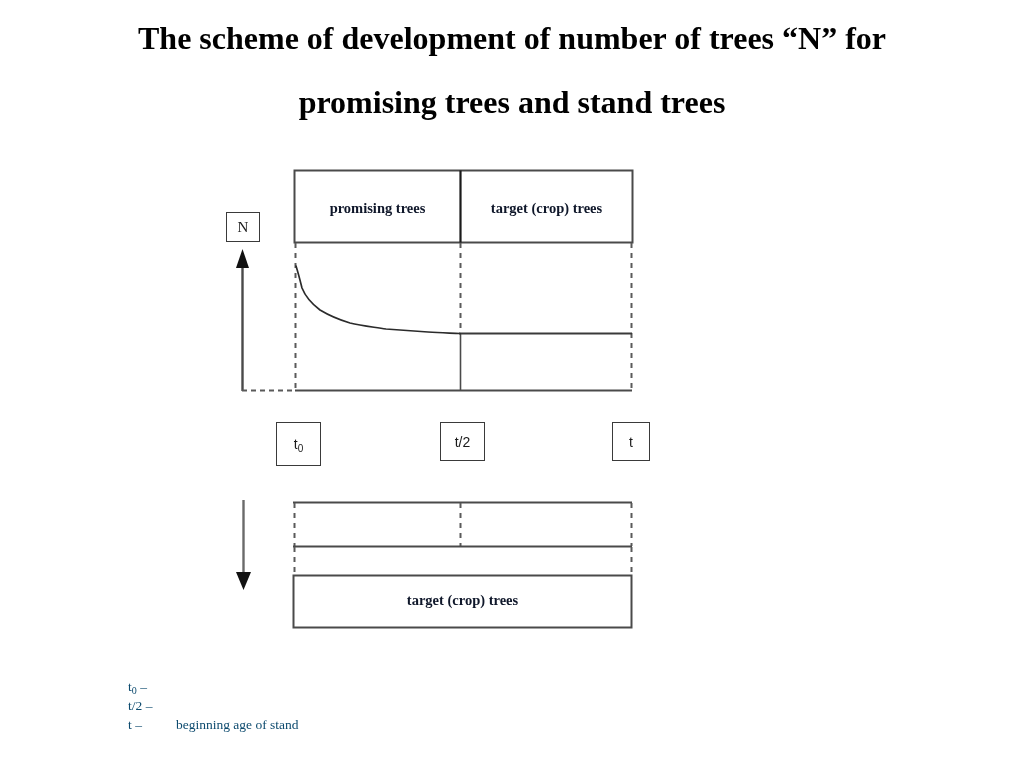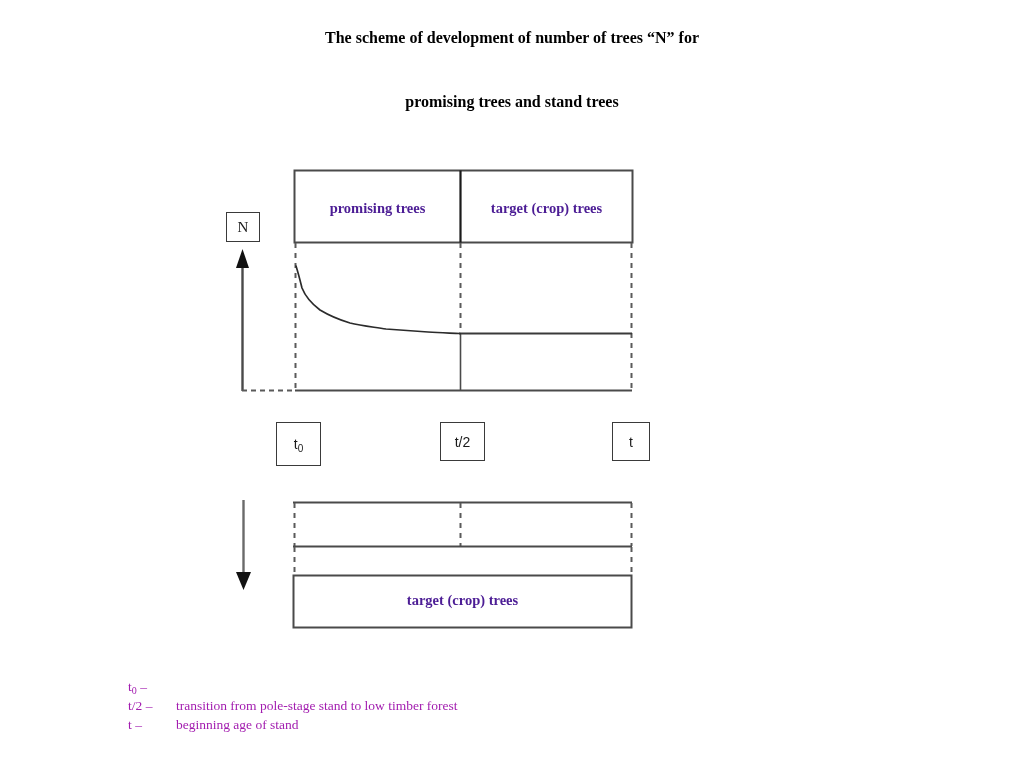--- a/index.html
+++ b/index.html
@@ -21,21 +21,21 @@
   .title-block {
     position: absolute;
     left: 0;
     top: 6px;
     width: 1024px;
     text-align: center;
   }
   .title-line {
     font-family: "Liberation Serif", serif;
     font-weight: bold;
-    font-size: 16px;
+    font-size: 32px;
     line-height: 64px;
     letter-spacing: 0px;
     color: #000000;
     white-space: nowrap;
   }
 
   
   .figure {
     position: absolute;
     left: 0;
@@ -70,39 +70,39 @@
   #chip-t0  { left: 276px; top: 422px; width: 45px; height: 44px; }
   #chip-thalf { left: 440px; top: 422px; width: 45px; height: 39px; }
   #chip-t   { left: 612px; top: 422px; width: 38px; height: 39px; }
 
   
   .band-caption {
     position: absolute;
     font-family: "Liberation Serif", serif;
     font-weight: bold;
     font-size: 14.5px;
-    color: #4c1d95;
+    color: #0f172a;
     white-space: nowrap;
     text-align: center;
   }
   #cap-promising { left: 295px; top: 200px; width: 165px; }
   #cap-target    { left: 461px; top: 200px; width: 171px; }
   #cap-bottom {
     left: 293px; top: 592px; width: 339px;
     font-size: 14.5px;
   }
 
   
   .legend {
     position: absolute;
     left: 128px;
     top: 678px;
     font-family: "Liberation Serif", serif;
     font-size: 13.5px;
-    color: #a21caf;
+    color: #0c4a6e;
   }
   .legend-row {
     display: flex;
     align-items: baseline;
     line-height: 18px;
     white-space: nowrap;
   }
   .legend-key {
     width: 48px;
     flex: 0 0 48px;
@@ -199,21 +199,20 @@
 <div class="band-caption" id="cap-bottom">target   (crop)   trees</div>
 
 <div class="legend">
 
   <div class="legend-row">
     <span class="legend-key"><span>t</span><sub>0</sub>&nbsp;<span>–</span></span>
   </div>
 
   <div class="legend-row">
     <span class="legend-key"><span>t/2</span><sub></sub>&nbsp;<span>–</span></span>
-    <span class="legend-desc">transition from pole-stage stand to low timber forest</span>
   </div>
 
   <div class="legend-row">
     <span class="legend-key"><span>t</span><sub></sub>&nbsp;<span>–</span></span>
     <span class="legend-desc">beginning age of stand</span>
   </div>
 
 </div>
 
 </body></html>

